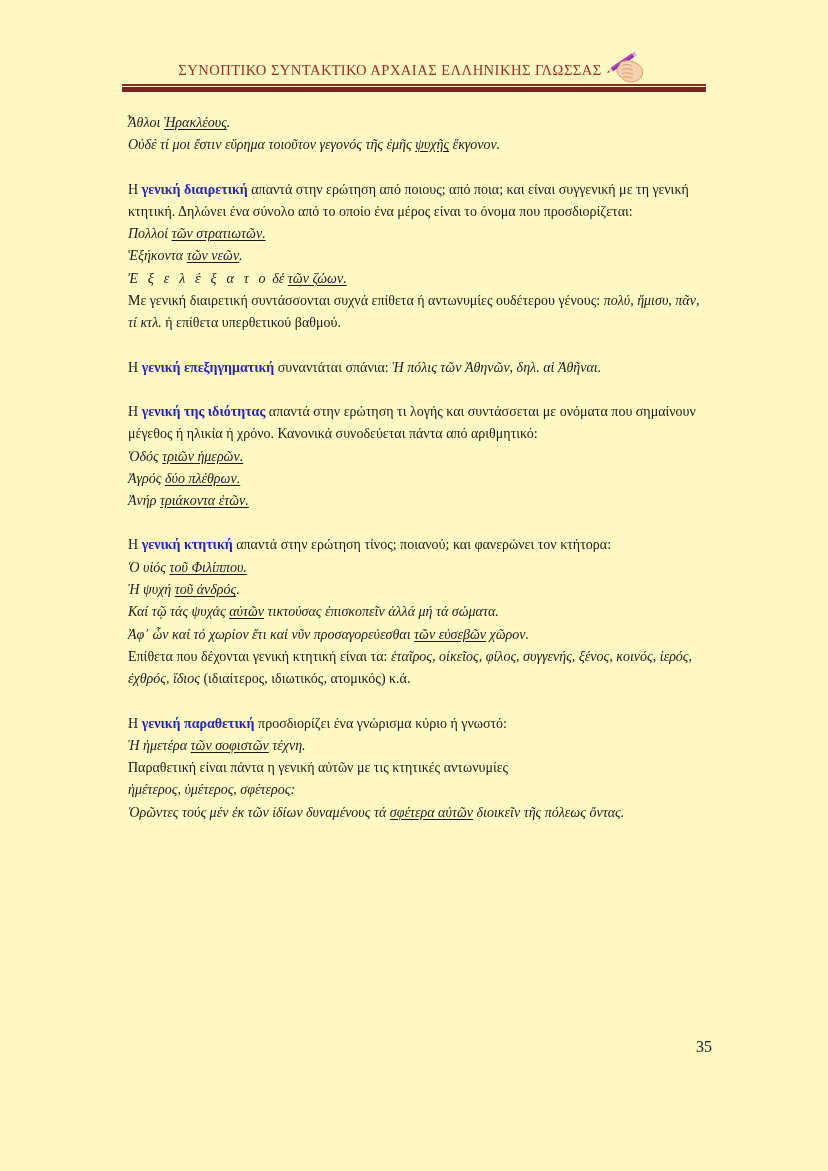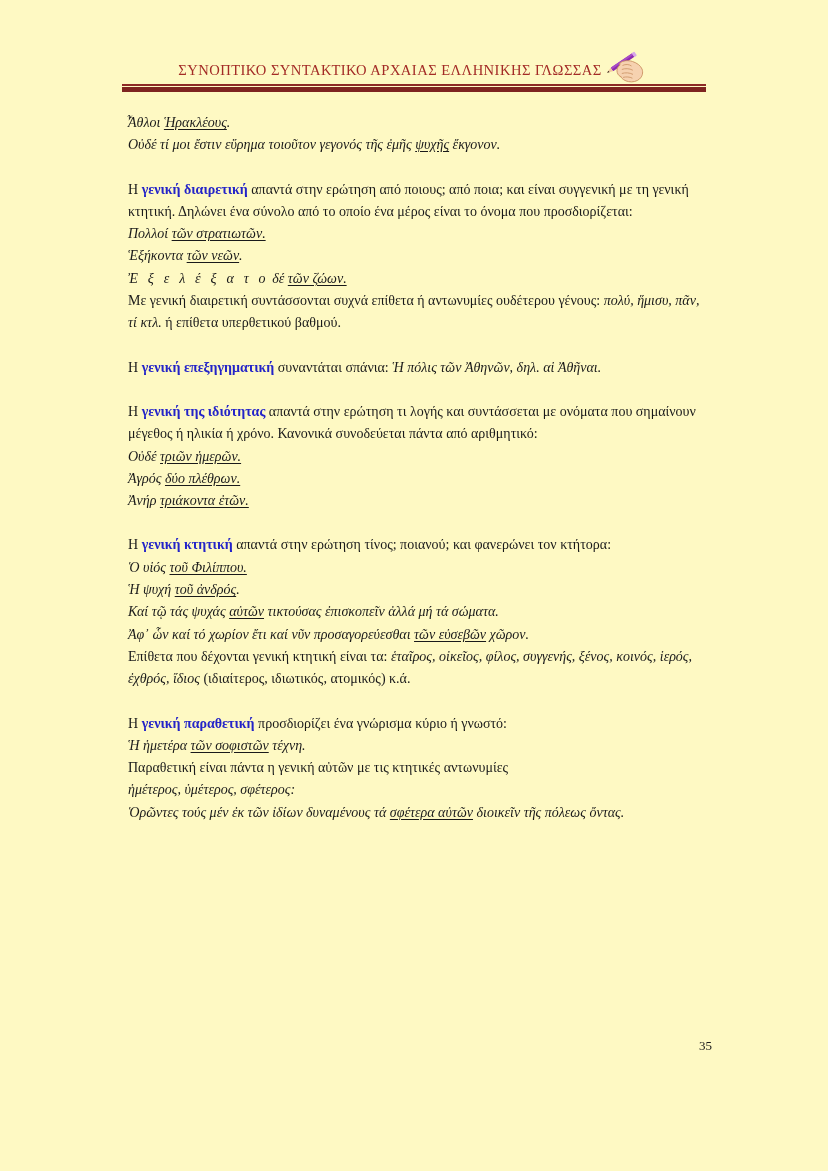--- a/index.html
+++ b/index.html
@@ -97,21 +97,21 @@
 
   
   .page-number {
     position: absolute;
     left: 0;
     top: 1038px;
     width: 820px;
     text-align: right;
     padding-right: 108px;
     box-sizing: border-box;
-    font-size: 13px;
+    font-size: 16px;
     color: #1a1a1a;
   }
 </style>
 </head>
 <body>
 
 <div class="page">
 
   <div class="page-header">
     <div class="header-title-row">
@@ -164,21 +164,21 @@
     <div class="gap"></div>
 
     <div class="blk">
       <p><span>Η </span><span class="kw">γενική επεξηγηματική</span><span> συναντάται σπάνια: </span><span class="it">Ἡ πόλις τῶν Ἀθηνῶν, δηλ. αἱ Ἀθῆναι.</span></p>
     </div>
 
     <div class="gap"></div>
 
     <div class="blk">
       <p><span>Η </span><span class="kw">γενική της ιδιότητας</span><span> απαντά στην ερώτηση τι λογής και συντάσσεται με ονόματα που σημαίνουν μέγεθος ή ηλικία ή χρόνο. Κανονικά συνοδεύεται πάντα από αριθμητικό:</span></p>
-      <p class="it"><span>Οὐδέ </span><span class="u">τριῶν ἡμερῶν.</span></p>
+      <p class="it"><span>Ὁδός </span><span class="u">τριῶν ἡμερῶν.</span></p>
       <p class="it"><span>Ἀγρός </span><span class="u">δύο πλέθρων.</span></p>
       <p class="it"><span>Ἀνήρ </span><span class="u">τριάκοντα ἐτῶν.</span></p>
     </div>
 
     <div class="gap"></div>
 
     <div class="blk">
       <p><span>Η </span><span class="kw">γενική κτητική</span><span> απαντά στην ερώτηση τίνος; ποιανού; και φανερώνει τον κτήτορα:</span></p>
       <p class="it"><span>Ὁ υἱός </span><span class="u">τοῦ Φιλίππου.</span></p>
       <p class="it"><span>Ἡ ψυχή </span><span class="u">τοῦ ἀνδρός</span><span>.</span></p>

